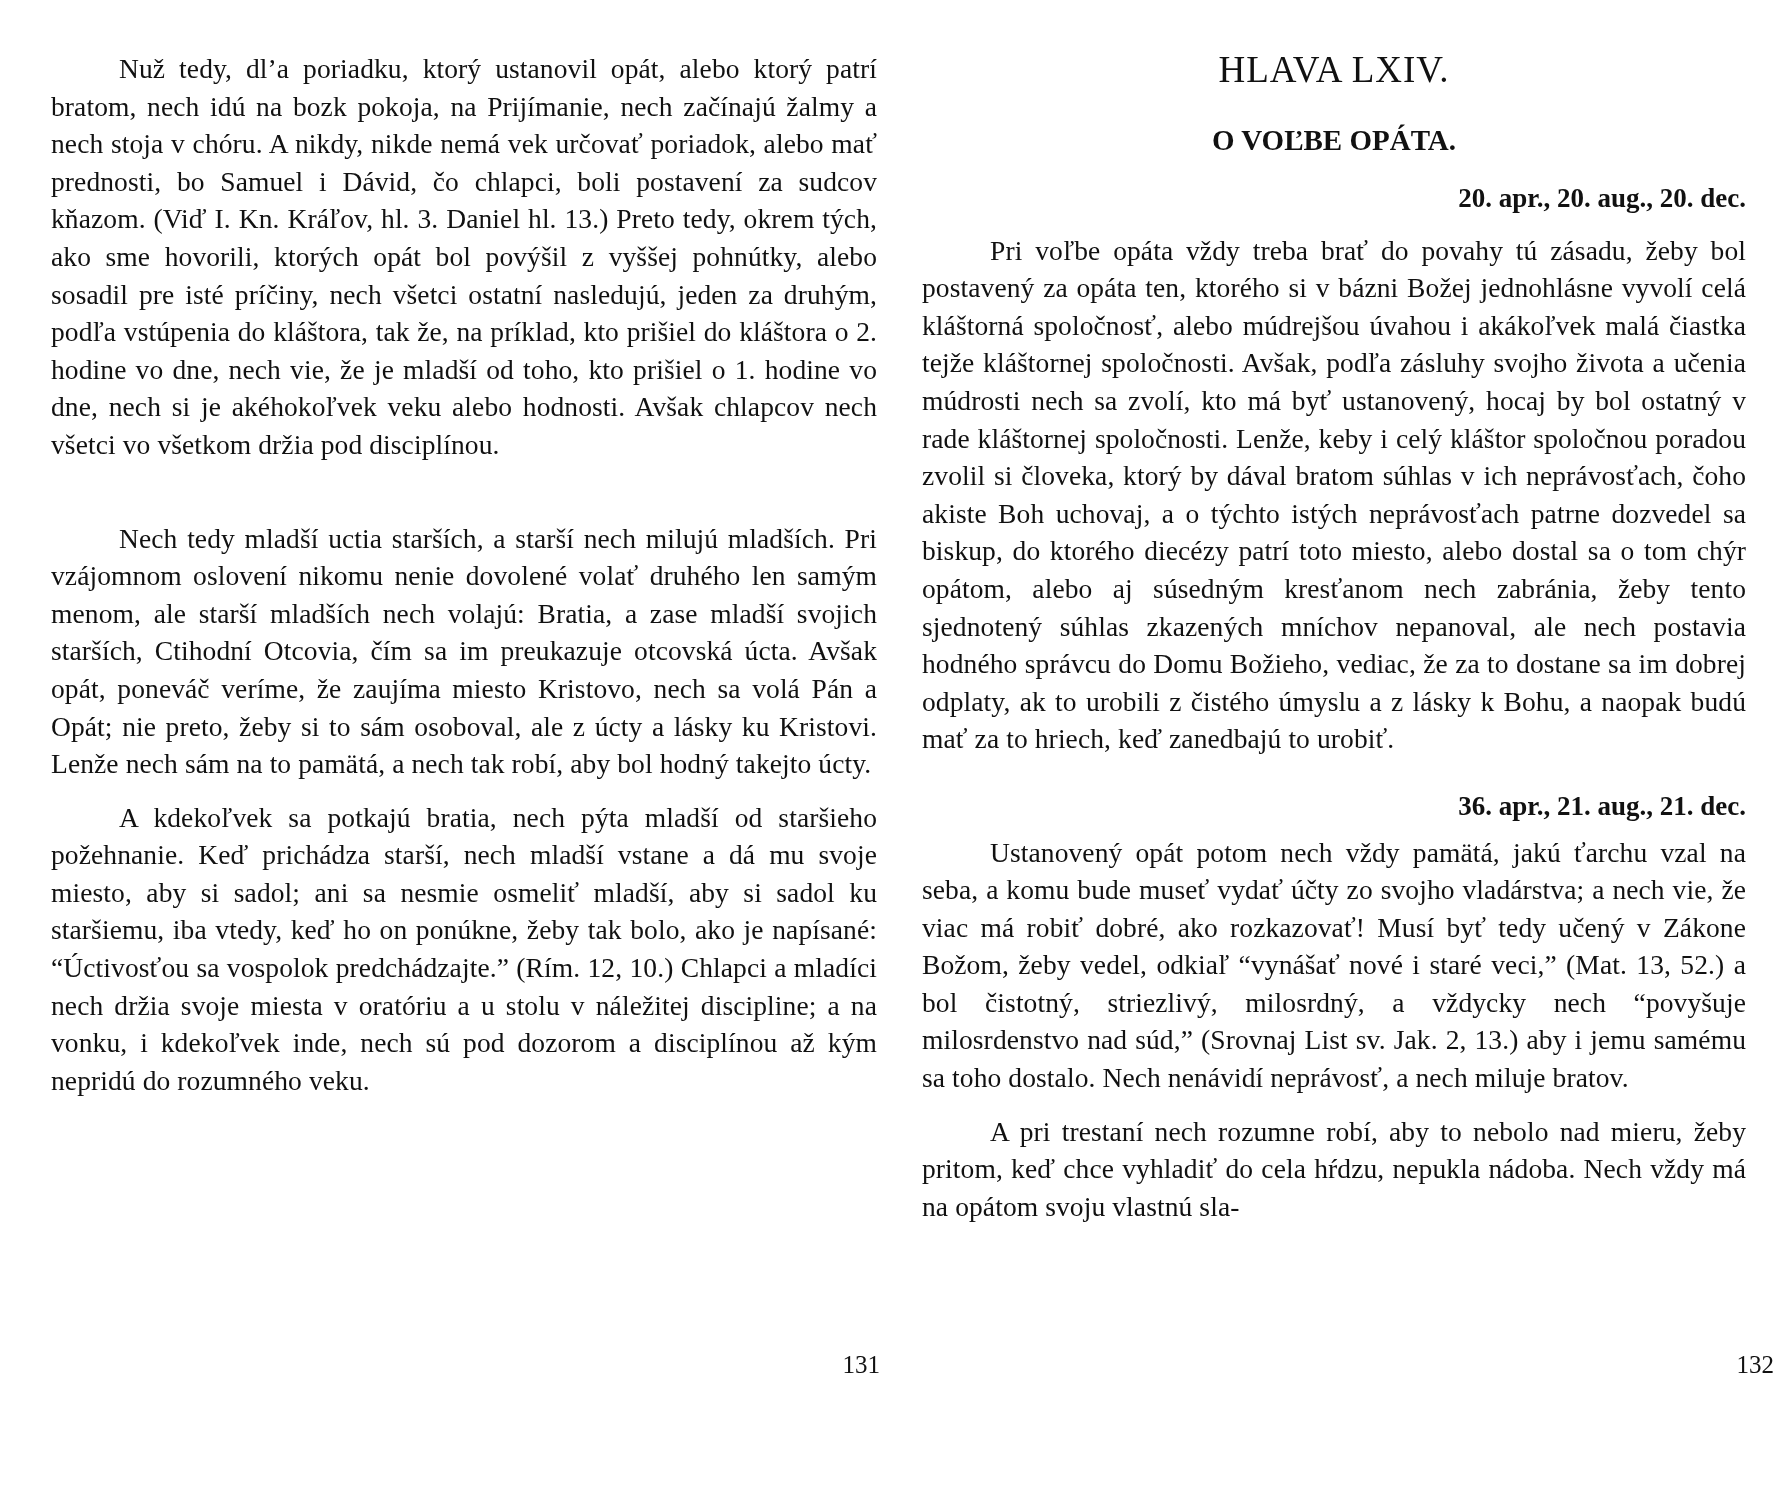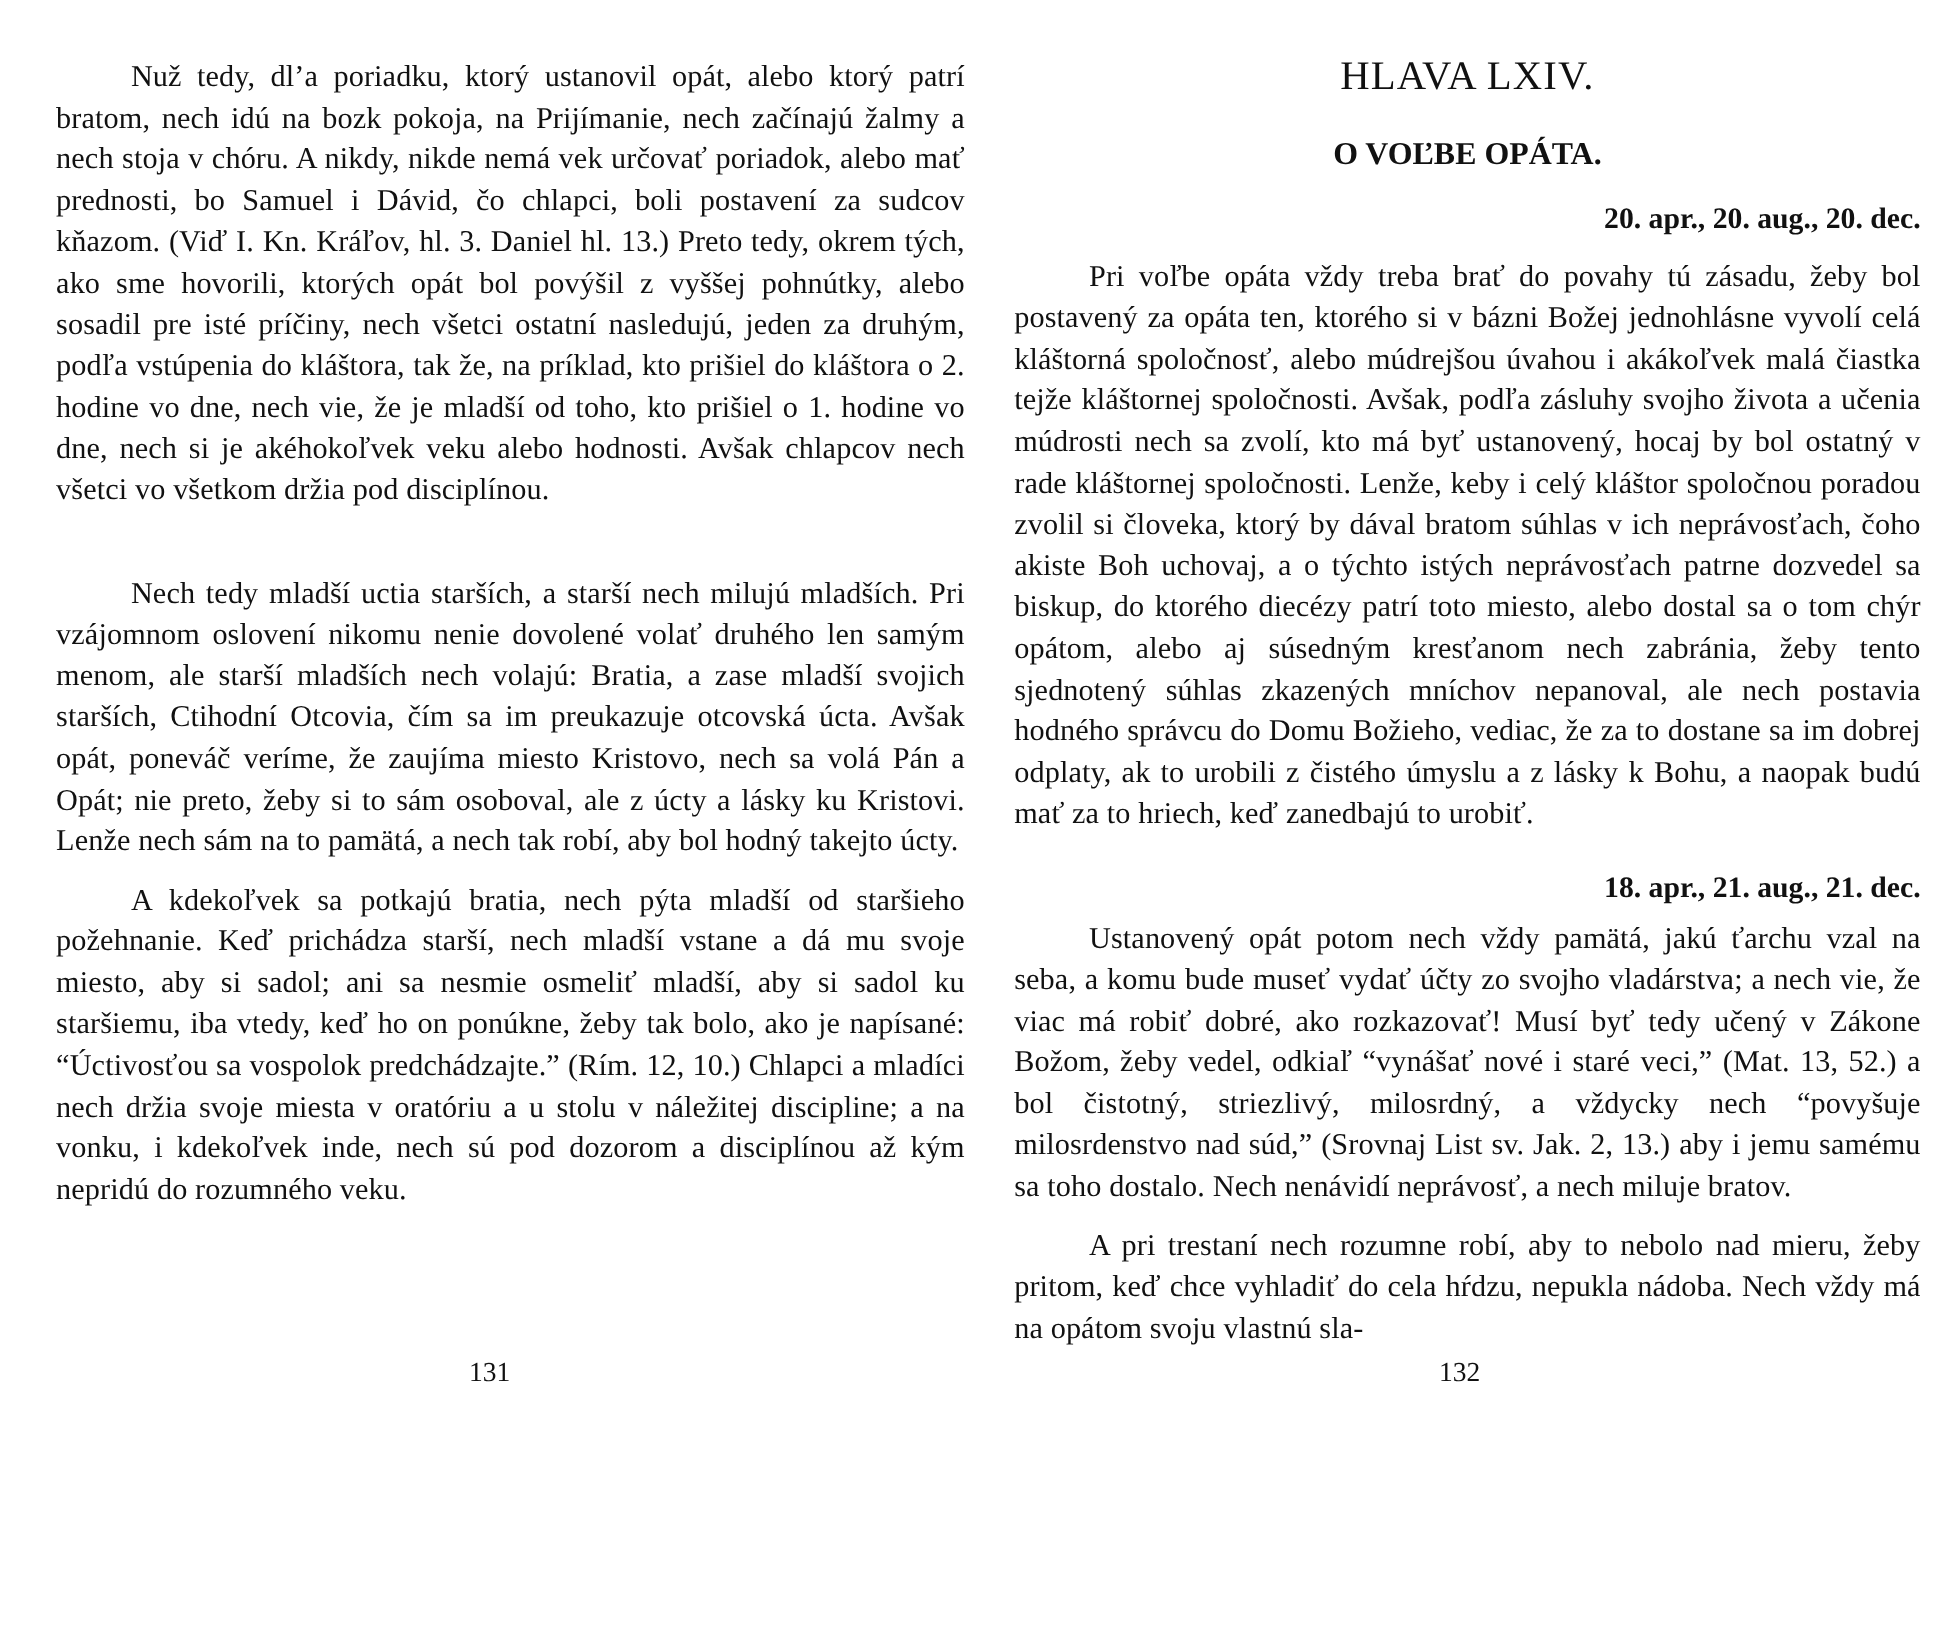--- a/index.html
+++ b/index.html
@@ -23,21 +23,21 @@
     .date-heading {
       text-align: right; font-weight: bold; font-size: 27px; line-height: 37.6px; margin: 0;
     }
     .chapter-label {
       text-align: center; font-size: 37px; line-height: 40px; margin: 0; letter-spacing: 1px;
     }
     .chapter-title {
       text-align: center; font-weight: bold; font-size: 29px; line-height: 40px; margin: 4px;
     }
     .page-number {
-      position: absolute; top: 1234px; width: 100%; left: 0; text-align: center;
+      position: absolute; top: 1351px; width: 100%; left: 0; text-align: right;
       font-size: 25px;
     }
     .page-left .page-number { left: 0; width: 880px; padding-left: 10px; box-sizing: border-box; }
   </style>
 </head>
 <body>
 
 <div class="page page-left">
   <div class="text-col">
     <p>Nuž tedy, dl’a poriadku, ktorý ustanovil opát, alebo ktorý patrí bratom, nech idú na bozk pokoja, na Prijímanie, nech začínajú žalmy a nech stoja v chóru. A nikdy, nikde nemá vek určovať poriadok, alebo mať prednosti, bo Samuel i Dávid, čo chlapci, boli postavení za sudcov kňazom. (Viď I. Kn. Kráľov, hl. 3. Daniel hl. 13.) Preto tedy, okrem tých, ako sme hovorili, ktorých opát bol povýšil z vyššej pohnút­ky, alebo sosadil pre isté príčiny, nech všetci ostatní nasle­dujú, jeden za druhým, podľa vstúpenia do kláštora, tak že, na príklad, kto prišiel do kláštora o 2. hodine vo dne, nech vie, že je mladší od toho, kto prišiel o 1. hodine vo dne, nech si je akéhokoľvek veku alebo hodnosti. Avšak chlapcov nech všetci vo všetkom držia pod disciplínou.</p>
@@ -53,20 +53,20 @@
 <div class="page page-right">
   <div class="text-col">
     <div class="chapter-label">HLAVA LXIV.</div>
     <div style="height:26px"></div>
     <div class="chapter-title">O VOĽBE OPÁTA.</div>
     <div style="height:16px"></div>
     <div class="date-heading">20. apr., 20. aug., 20. dec.</div>
     <div style="height:14px"></div>
     <p>Pri voľbe opáta vždy treba brať do povahy tú zásadu, žeby bol postavený za opáta ten, ktorého si v bázni Božej jednohlásne vyvolí celá kláštorná spoločnosť, alebo múdrej­šou úvahou i akákoľvek malá čiastka tejže kláštornej spo­ločnosti. Avšak, podľa zásluhy svojho života a učenia mú­drosti nech sa zvolí, kto má byť ustanovený, hocaj by bol ostatný v rade kláštornej spoločnosti. Lenže, keby i celý kláštor spoločnou poradou zvolil si človeka, ktorý by dával bratom súhlas v ich neprávosťach, čoho akiste Boh uchovaj, a o týchto istých neprávosťach patrne dozvedel sa biskup, do ktorého diecézy patrí toto miesto, alebo dostal sa o tom chýr opátom, alebo aj súsedným kresťanom nech zabránia, žeby tento sjednotený súhlas zkazených mníchov nepano­val, ale nech postavia hodného správcu do Domu Božieho, vediac, že za to dostane sa im dobrej odplaty, ak to urobili z čistého úmyslu a z lásky k Bohu, a naopak budú mať za to hriech, keď zanedbajú to urobiť.</p>
     <div style="height:30px"></div>
-    <div class="date-heading">18. apr., 21. aug., 21. dec.</div>
+    <div class="date-heading">36. apr., 21. aug., 21. dec.</div>
     <div style="height:8px"></div>
     <p>Ustanovený opát potom nech vždy pamätá, jakú ťar­chu vzal na seba, a komu bude museť vydať účty zo svojho vladárstva; a nech vie, že viac má robiť dobré, ako rozka­zovať! Musí byť tedy učený v Zákone Božom, žeby vedel, odkiaľ “vynášať nové i staré veci,” (Mat. 13, 52.) a bol čistotný, striezlivý, milosrdný, a vždycky nech “povyšuje milosrdenstvo nad súd,” (Srovnaj List sv. Jak. 2, 13.) aby i jemu samému sa toho dostalo. Nech nenávidí neprávosť, a nech miluje bratov.</p>
     <div class="gap-small"></div>
     <p>A pri trestaní nech rozumne robí, aby to nebolo nad mieru, žeby pritom, keď chce vyhladiť do cela hŕdzu, ne­pukla nádoba. Nech vždy má na opátom svoju vlastnú sla-</p>
   </div>
   <div class="page-number" style="box-sizing:border-box;">132</div>
 </div>
 
 </body></html>

